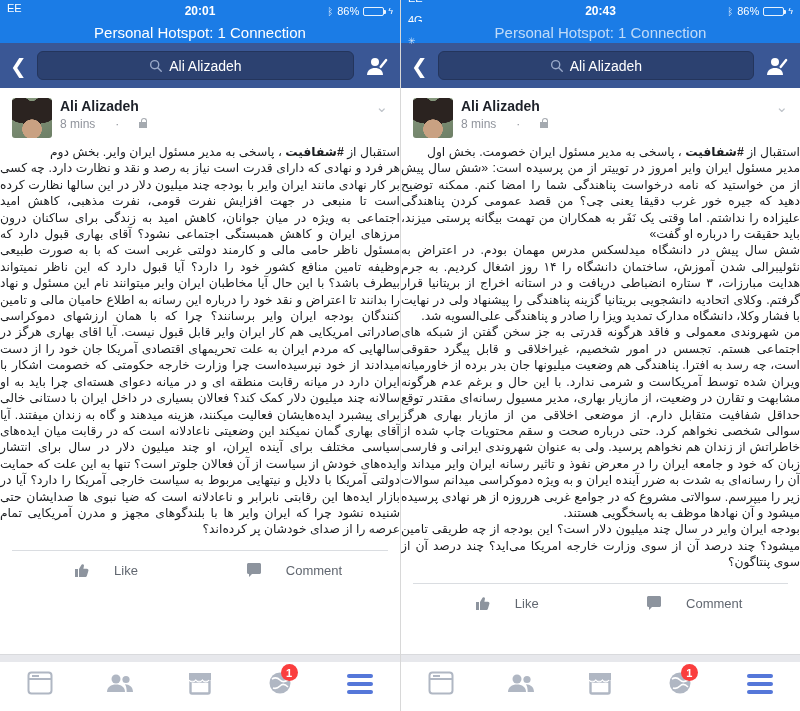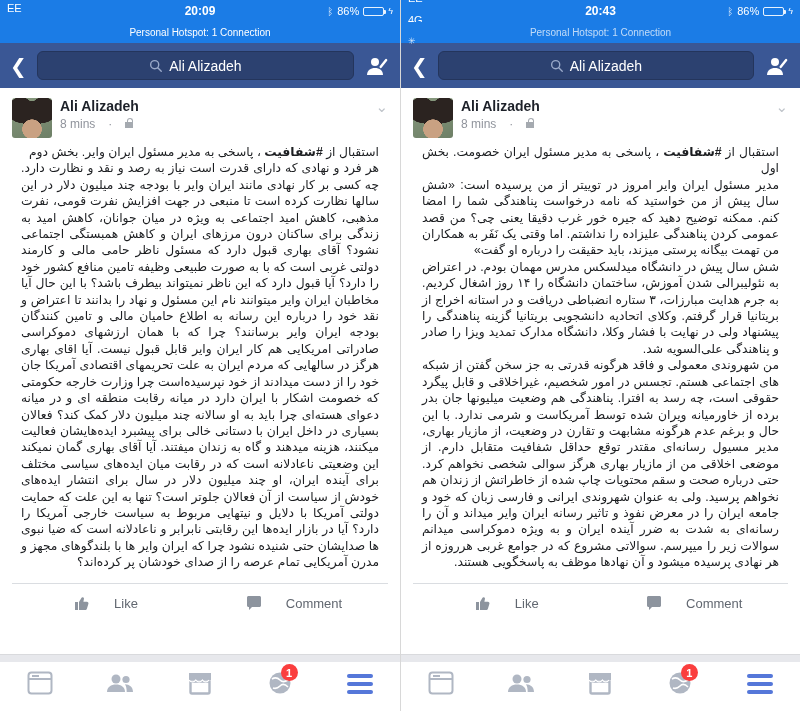--- a/index.html
+++ b/index.html
@@ -17,47 +17,47 @@
   .sb-time { flex:1; text-align:center; font-weight:bold; font-size:12px; }
   .sb-right { display:flex; align-items:center; gap:4px; width:120px; justify-content:flex-end; }
   .bt { font-size:10px; opacity:.85; }
   .battery { width:21px; height:9px; border:1px solid rgba(255,255,255,.9); border-radius:2px; position:relative; padding:1px; }
   .battery .lvl { height:100%; width:86%; background:#fff; border-radius:1px; }
   .battery:after { content:""; position:absolute; right:-3px; top:2px; width:2px; height:4px; background:rgba(255,255,255,.9); border-radius:0 1px 1px 0; }
   .bolt { font-size:9px; }
   .spinner { font-size:9px; opacity:.8; }
 
   
-  .hotspot { height:21px; background:#1b7ce6; color:#fff; font-size:10px; display:flex; align-items:center; justify-content:center; }
+  .hotspot { height:21px; background:#1b7ce6; color:#fff; font-size:15px; display:flex; align-items:center; justify-content:center; }
   .phone.right .hotspot { color:rgba(255,255,255,.72); }
 
   
   .navbar { height:45px; background:#3a5795; display:flex; align-items:center; padding:0 10px; gap:10px; }
   .back { color:#fff; font-size:20px; font-weight:bold; line-height:1; cursor:pointer; }
   .searchpill { flex:1; height:29px; background:#2c4170; border:1px solid #24355c; border-radius:6px; display:flex; align-items:center; justify-content:center; gap:6px; color:#fff; font-size:14px; }
   .navicon { width:26px; display:flex; justify-content:center; }
 
   
   .content { flex:1; background:#fff; overflow:hidden; display:flex; flex-direction:column; }
   .posthead { display:flex; align-items:flex-start; padding:10px 12px 4px; gap:8px; }
   .avatar { width:40px; height:40px; border-radius:3px; flex:none;
     background:
       radial-gradient(circle at 50% 78%, #c9a182 0 26%, transparent 27%),
       radial-gradient(circle at 50% 40%, #2b2320 0 42%, transparent 43%),
       radial-gradient(circle at 22% 30%, #2b2320 0 30%, transparent 31%),
       radial-gradient(circle at 78% 30%, #2b2320 0 30%, transparent 31%),
       linear-gradient(160deg,#8a9b80,#6d7f66); }
   .ph-meta { flex:1; }
   .author { font-size:14px; font-weight:bold; color:#1d2129; }
-  .meta { font-size:12px; color:#90949c; display:flex; align-items:center; gap:13px; margin-top:3px; }
+  .meta { font-size:12px; color:#90949c; display:flex; align-items:center; gap:20px; margin-top:3px; }
   .lock { width:8px; height:6px; border:1px solid #a5aab0; border-top:none; background:#a5aab0; position:relative; margin-top:2px; }
   .lock:before { content:""; position:absolute; top:-4px; left:1px; width:4px; height:4px; border:1px solid #a5aab0; border-bottom:none; border-radius:3px 3px 0 0; }
   .postchev { color:#bec3c9; font-size:15px; }
 
-  .body { padding:2px 21px 0; direction:rtl; text-align:justify; font-size:12.3px; line-height:16.4px; color:#1c1e21; }
+  .body { padding:2px 0 0; direction:rtl; text-align:justify; font-size:12.3px; line-height:16.4px; color:#1c1e21; }
   .body p { margin:0; }
   .hashtag { font-weight:bold; }
 
   .actionrow { margin:12px 12px 0; border-top:1px solid #dadde1; display:flex; height:40px; }
   .action { flex:1; display:flex; align-items:center; justify-content:center; gap:24px; color:#616770; font-size:13px; cursor:pointer; }
 
   
   .strip { height:8px; background:#e7e8ec; border-top:1px solid #d9dadd; }
   .toolbar { height:49px; background:#fff; display:flex; align-items:flex-start; padding-top:9px; }
   .tool { flex:1; display:flex; justify-content:center; position:relative; cursor:pointer; }
@@ -76,21 +76,21 @@
         <span class="dots">
             <span class="dot fill"></span>
             <span class="dot fill"></span>
             <span class="dot"></span>
             <span class="dot"></span>
             <span class="dot"></span>
           </span>
         <span>EE</span>
         <span>4G</span>
       </div>
-      <div class="sb-time">20:09</div>
+      <div class="sb-time">20:01</div>
       <div class="sb-right">
         <span class="bt">ᛒ</span>
         <span>86%</span>
         <span class="battery"><span class="lvl"></span></span>
         <span class="bolt">ϟ</span>
       </div>
     </div>
     <div class="hotspot">Personal Hotspot: 1 Connection</div>
     <div class="navbar">
       <span class="back">❮</span>
@@ -236,20 +236,21 @@
               <span class="lock"></span>
             </div>
         </div>
         <span class="postchev">⌄</span>
       </div>
       <div class="body">
         <p><span>استقبال از </span><span class="hashtag">#شفافیت</span><span> ، پاسخی به مدیر مسئول ایران خصومت. بخش اول</span></p>
         <p>مدیر مسئول ایران وایر امروز در توییتر از من پرسیده است:  «شش سال پیش از من خواستید که نامه درخواست پناهندگی شما را امضا کنم. ممکنه توضیح دهید که جیره خور غرب دقیقا یعنی چی؟  من قصد عمومی کردن پناهندگی علیزاده را نداشتم. اما وقتی یک نَفَر به همکاران من تهمت بیگانه پرستی میزند، باید حقیقت را درباره او گفت»</p>
         <p>شش سال پیش در دانشگاه میدلسکس مدرس مهمان بودم. در اعتراض به نئولیبرالی شدن آموزش، ساختمان دانشگاه را ۱۴ روز اشغال کردیم. به جرم هدایت مبارزات، ۳ ستاره انضباطی دریافت و در استانه اخراج از بریتانیا  قرار گرفتم. وکلای اتحادیه دانشجویی بریتانیا گزینه پناهندگی را پیشنهاد ولی در نهایت با فشار وکلا، دانشگاه مدارک تمدید ویزا را صادر و پناهندگی علی‌السویه شد.</p>
         <p>من شهروندی معمولی و فاقد هرگونه قدرتی به جز سخن گفتن از شبکه های اجتماعی هستم. تجسس در امور شخصیم، غیراخلاقی و قابل پیگرد حقوقی است، چه رسد به افترا.  پناهندگی هم وضعیت میلیونها جان بدر برده از خاورمیانه ویران شده توسط آمریکاست و شرمی ندارد.  با این حال و برغم عدم هرگونه مشابهت و تقارن در وضعیت، از مازیار بهاری، مدیر مسیول رسانه‌ای مقتدر توقع حداقل شفافیت متقابل دارم. از موضعی اخلاقی من از مازیار بهاری هرگز سوالی شخصی نخواهم کرد. حتی درباره صحت و سقم محتویات چاپ شده از خاطراتش از زندان هم نخواهم پرسید. ولی به عنوان شهروندی ایرانی و فارسی زبان که خود و جامعه ایران را در معرض نفوذ و تاثیر رسانه ایران وایر میداند و آن را رسانه‌ای به شدت به ضرر آینده ایران و به ویژه دموکراسی میدانم سوالات زیر را میپرسم. سوالاتی مشروع که در جوامع غربی هرروزه از هر نهادی پرسیده میشود و آن نهادها موظف به پاسخگویی هستند.</p>
+        <p>بودجه ایران وایر در سال چند میلیون دلار است؟ این بودجه از چه طریقی تامین میشود؟ چند درصد آن از سوی وزارت خارجه امریکا می‌اید؟ چند درصد آن از سوی پنتاگون؟</p>
       </div>
       <div class="actionrow">
         <div class="action">
           <svg width="16" height="16" viewBox="0 0 16 16" fill="#8d949e">
               <path d="M1 7h3v8H1zM5 15h6.1c.9 0 1.6-.5 1.8-1.3l1.5-5c.3-1-.4-2-1.5-2H9.4l.6-3.1C10.2 2.4 8.3 1.5 7.5 2.7L5 7z"></path>
             </svg>
           <span>Like</span>
         </div>
         <div class="action">
           <svg width="16" height="16" viewBox="0 0 16 16" fill="#8d949e">

